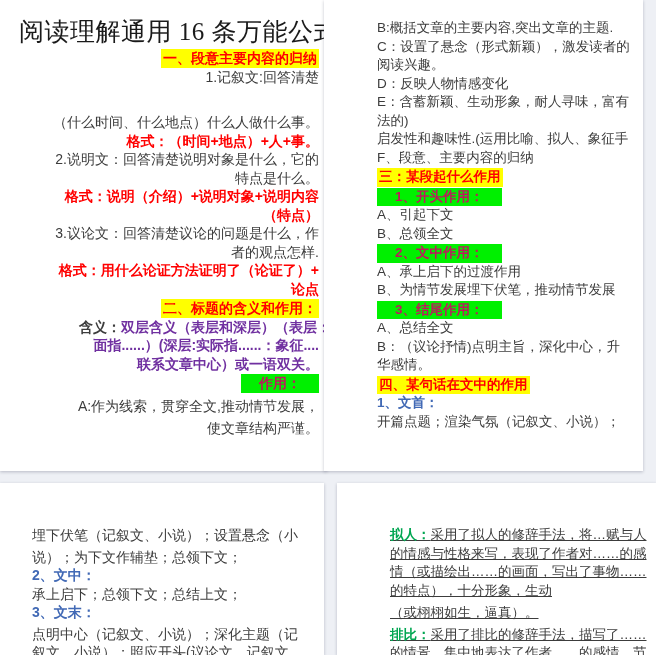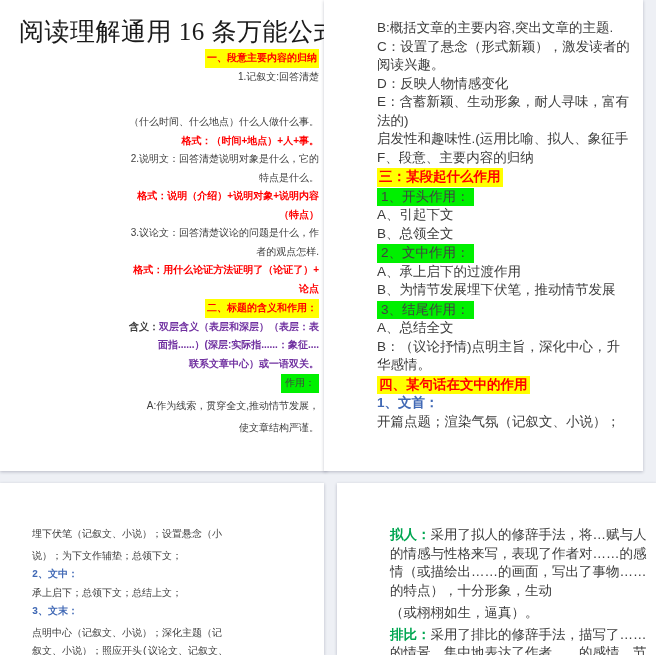--- a/index.html
+++ b/index.html
@@ -9,44 +9,44 @@
     font-family:"Liberation Sans","DejaVu Sans",sans-serif;
     color:var(--text_body,#3c3c3c);
   }
   .viewer{position:relative;width:656px;height:655px;}
   .page{
     position:absolute;background:#fff;overflow:hidden;
     box-shadow:0 1px 3px rgba(60,64,90,.30);
   }
   .page-tl{left:0;top:0;width:327px;height:471px;text-align:right;}
   .page-tr{left:324px;top:0;width:319px;height:471px;}
-  .page-bl{left:0;top:483px;width:324px;height:172px;font-family:Liberation Mono, monospace;}
-  .page-br{left:337px;top:483px;width:319px;height:172px;}
+  .page-bl{left:0;top:483px;width:324px;height:172px;}
+  .page-br{left:337px;top:483px;width:319px;height:172px;text-decoration:underline;}
 
   .doc-title{
     font-family:"Liberation Serif","DejaVu Serif",serif;
     font-size:25px;line-height:33px;color:#1a1a1a;
     margin:15px 6px 0 19px;white-space:nowrap;letter-spacing:.5px;
   }
   .content-l{padding:0 8px 0 32px;}
   .content-r{padding:19px 6px 0 53px;}
   .content-bl{padding:43px 8px 0 32px;}
   .content-br{padding:43px 6px 0 53px;}
 
-  .ln{font-size:10px;line-height:18.5px;white-space:nowrap;}
+  .ln{font-size:14px;line-height:18.5px;white-space:nowrap;}
   .content-r .ln,.content-br .ln{font-size:13.5px;}
   .red{color:var(--text_red,#ff0000);font-weight:700;}
   .purple{color:var(--text_purple,#7030a0);font-weight:700;}
   .blue{color:var(--text_blue,#4169b5);font-weight:700;}
   .greent{color:var(--text_green,#00a651);font-weight:700;}
   .bold{font-weight:700;margin-left:47px;}
   .hl-y{background:var(--highlight_yellow,#ffff00);color:var(--text_red,#ff0000);
         font-weight:700;display:inline-block;padding:0 2px;}
-  .hl-g{background:var(--highlight_green,#00f000);color:#404040;
-        font-weight:400;display:inline-block;padding:0 4px;}
+  .hl-g{background:var(--highlight_green,#00f000);color:#be185d;
+        font-weight:700;display:inline-block;padding:0 18px;}
   .mt9{margin-top:27px;} .mt4{margin-top:4px;} .mt3{margin-top:3px;}
   .hrow{margin-top:1px;}
 </style>
 </head>
 <body>
 
 <div class="viewer">
 
   <div class="page page-tl">
     <div class="doc-title">阅读理解通用 16 条万能公式</div>

